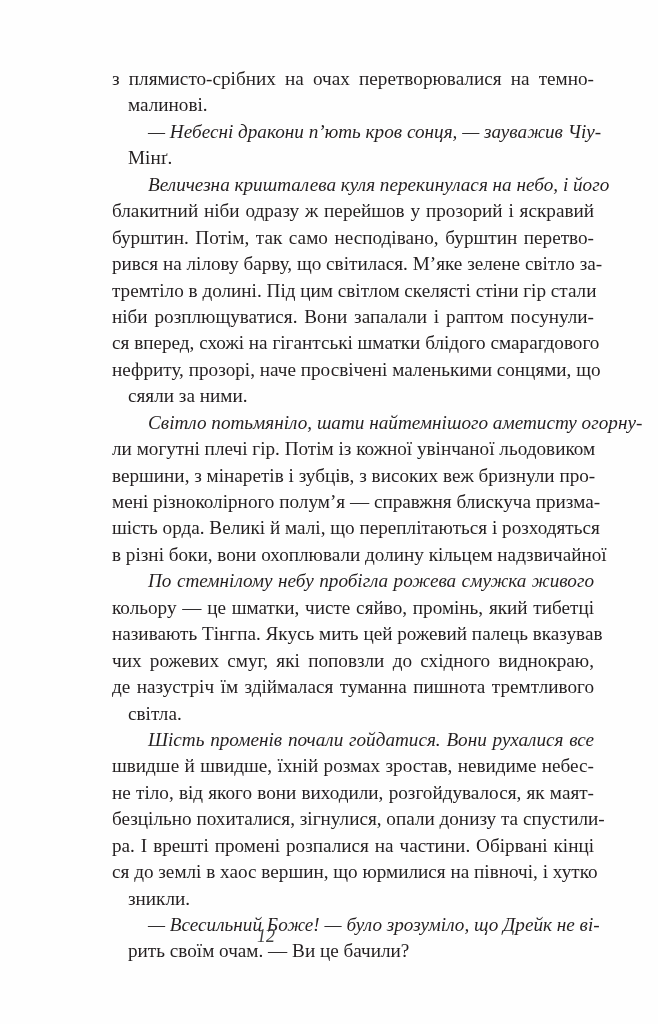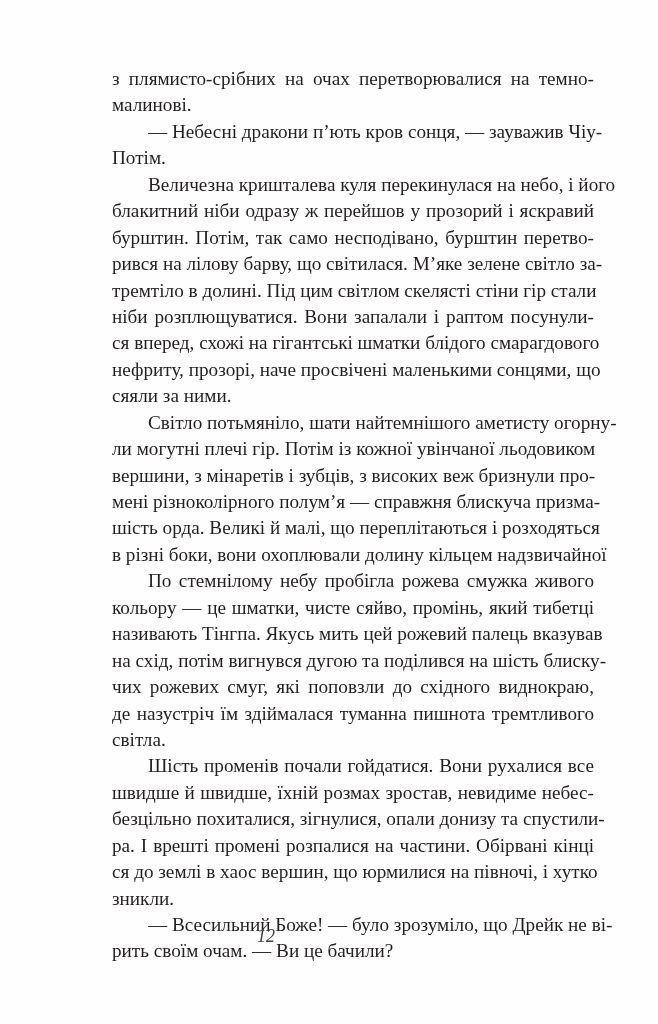--- a/index.html
+++ b/index.html
@@ -13,61 +13,61 @@
   }
   .text-block {
     position: absolute; left: 112px; top: 66px; width: 482px;
     font-family: "Liberation Serif", "DejaVu Serif", serif;
     font-size: 19.2px; line-height: 26.45px; color: #231f20;
   }
   .line {
     display: block; white-space: nowrap; text-align: justify;
     text-align-last: justify; height: 26.45px;
   }
-  .line.last { text-align-last: left; }
-  .line.indent { padding-left: 36px; }
+  .line.last { text-align-last: left; margin-left: 16px; }
+  .line.indent { padding-left: 36px; font-style: italic; }
   .page-number {
     position: absolute; left: 0; width: 532px; top: 926px; text-align: center;
     font-family: "Liberation Serif", "DejaVu Serif", serif;
     font-style: italic; font-size: 18px; color: #404040;
   }
 </style>
 </head>
 <body>
 
 <div class="page">
   <div class="text-block" id="text-block">
       <span class="line">з плямисто-срібних на очах перетворювалися на темно-</span>
       <span class="line last">малинові.</span>
       <span class="line indent">— Небесні дракони п’ють кров сонця, — зауважив Чіу-</span>
-      <span class="line last">Потім.</span>
+      <span class="line last">Мінґ.</span>
       <span class="line indent">Величезна кришталева куля перекинулася на небо, і його</span>
       <span class="line">блакитний ніби одразу ж перейшов у прозорий і яскравий</span>
       <span class="line">бурштин. Потім, так само несподівано, бурштин перетво-</span>
       <span class="line">рився на лілову барву, що світилася. М’яке зелене світло за-</span>
       <span class="line">тремтіло в долині. Під цим світлом скелясті стіни гір стали</span>
       <span class="line">ніби розплющуватися. Вони запалали і раптом посунули-</span>
       <span class="line">ся вперед, схожі на гігантські шматки блідого смарагдового</span>
       <span class="line">нефриту, прозорі, наче просвічені маленькими сонцями, що</span>
       <span class="line last">сяяли за ними.</span>
       <span class="line indent">Світло потьмяніло, шати найтемнішого аметисту огорну-</span>
       <span class="line">ли могутні плечі гір. Потім із кожної увінчаної льодовиком</span>
       <span class="line">вершини, з мінаретів і зубців, з високих веж бризнули про-</span>
       <span class="line">мені різноколірного полум’я — справжня блискуча призма-</span>
       <span class="line">шість орда. Великі й малі, що переплітаються і розходяться</span>
       <span class="line">в різні боки, вони охоплювали долину кільцем надзвичайної</span>
       <span class="line indent">По стемнілому небу пробігла рожева смужка живого</span>
       <span class="line">кольору — це шматки, чисте сяйво, промінь, який тибетці</span>
       <span class="line">називають Тінгпа. Якусь мить цей рожевий палець вказував</span>
-      <span class="line">на схід, потім вигнувся дугою та поділився на шість блиску-</span>
       <span class="line">чих рожевих смуг, які поповзли до східного виднокраю,</span>
       <span class="line">де назустріч їм здіймалася туманна пишнота тремтливого</span>
       <span class="line last">світла.</span>
       <span class="line indent">Шість променів почали гойдатися. Вони рухалися все</span>
       <span class="line">швидше й швидше, їхній розмах зростав, невидиме небес-</span>
+      <span class="line">не тіло, від якого вони виходили, розгойдувалося, як маят-</span>
       <span class="line">безцільно похиталися, зігнулися, опали донизу та спустили-</span>
       <span class="line">ра. І врешті промені розпалися на частини. Обірвані кінці</span>
       <span class="line">ся до землі в хаос вершин, що юрмилися на півночі, і хутко</span>
       <span class="line last">зникли.</span>
       <span class="line indent">— Всесильний Боже! — було зрозуміло, що Дрейк не ві-</span>
       <span class="line last">рить своїм очам. — Ви це бачили?</span>
     </div>
   <div class="page-number">12</div>
 </div>
 

